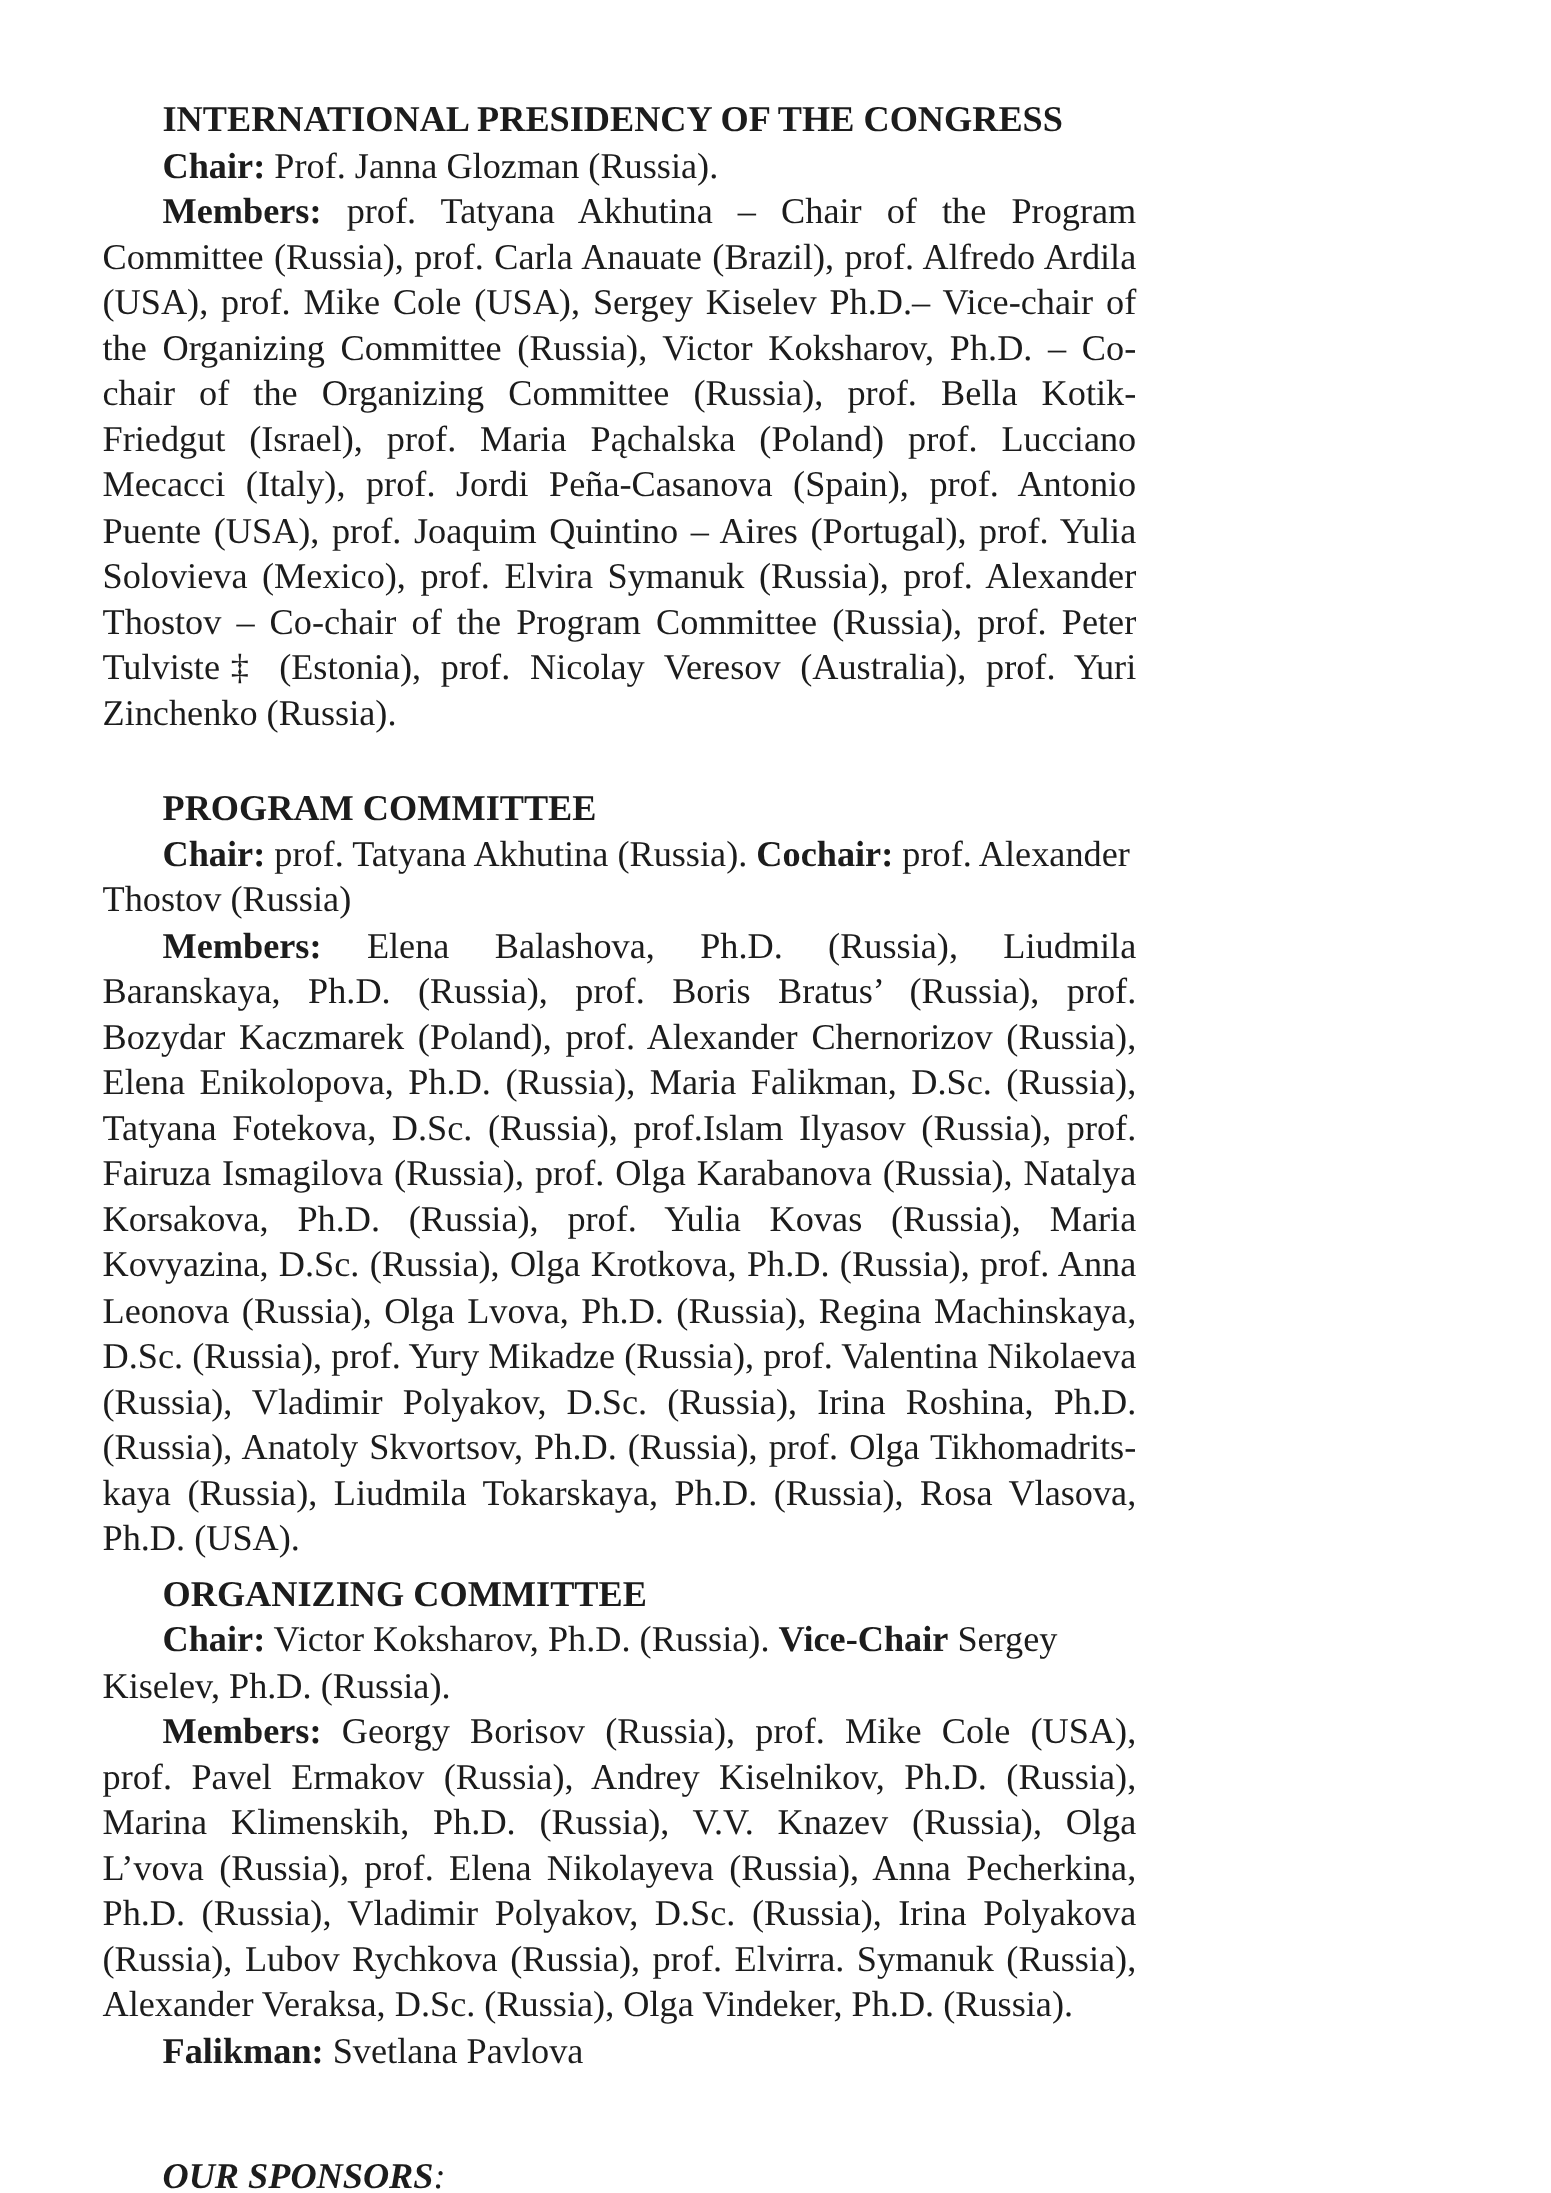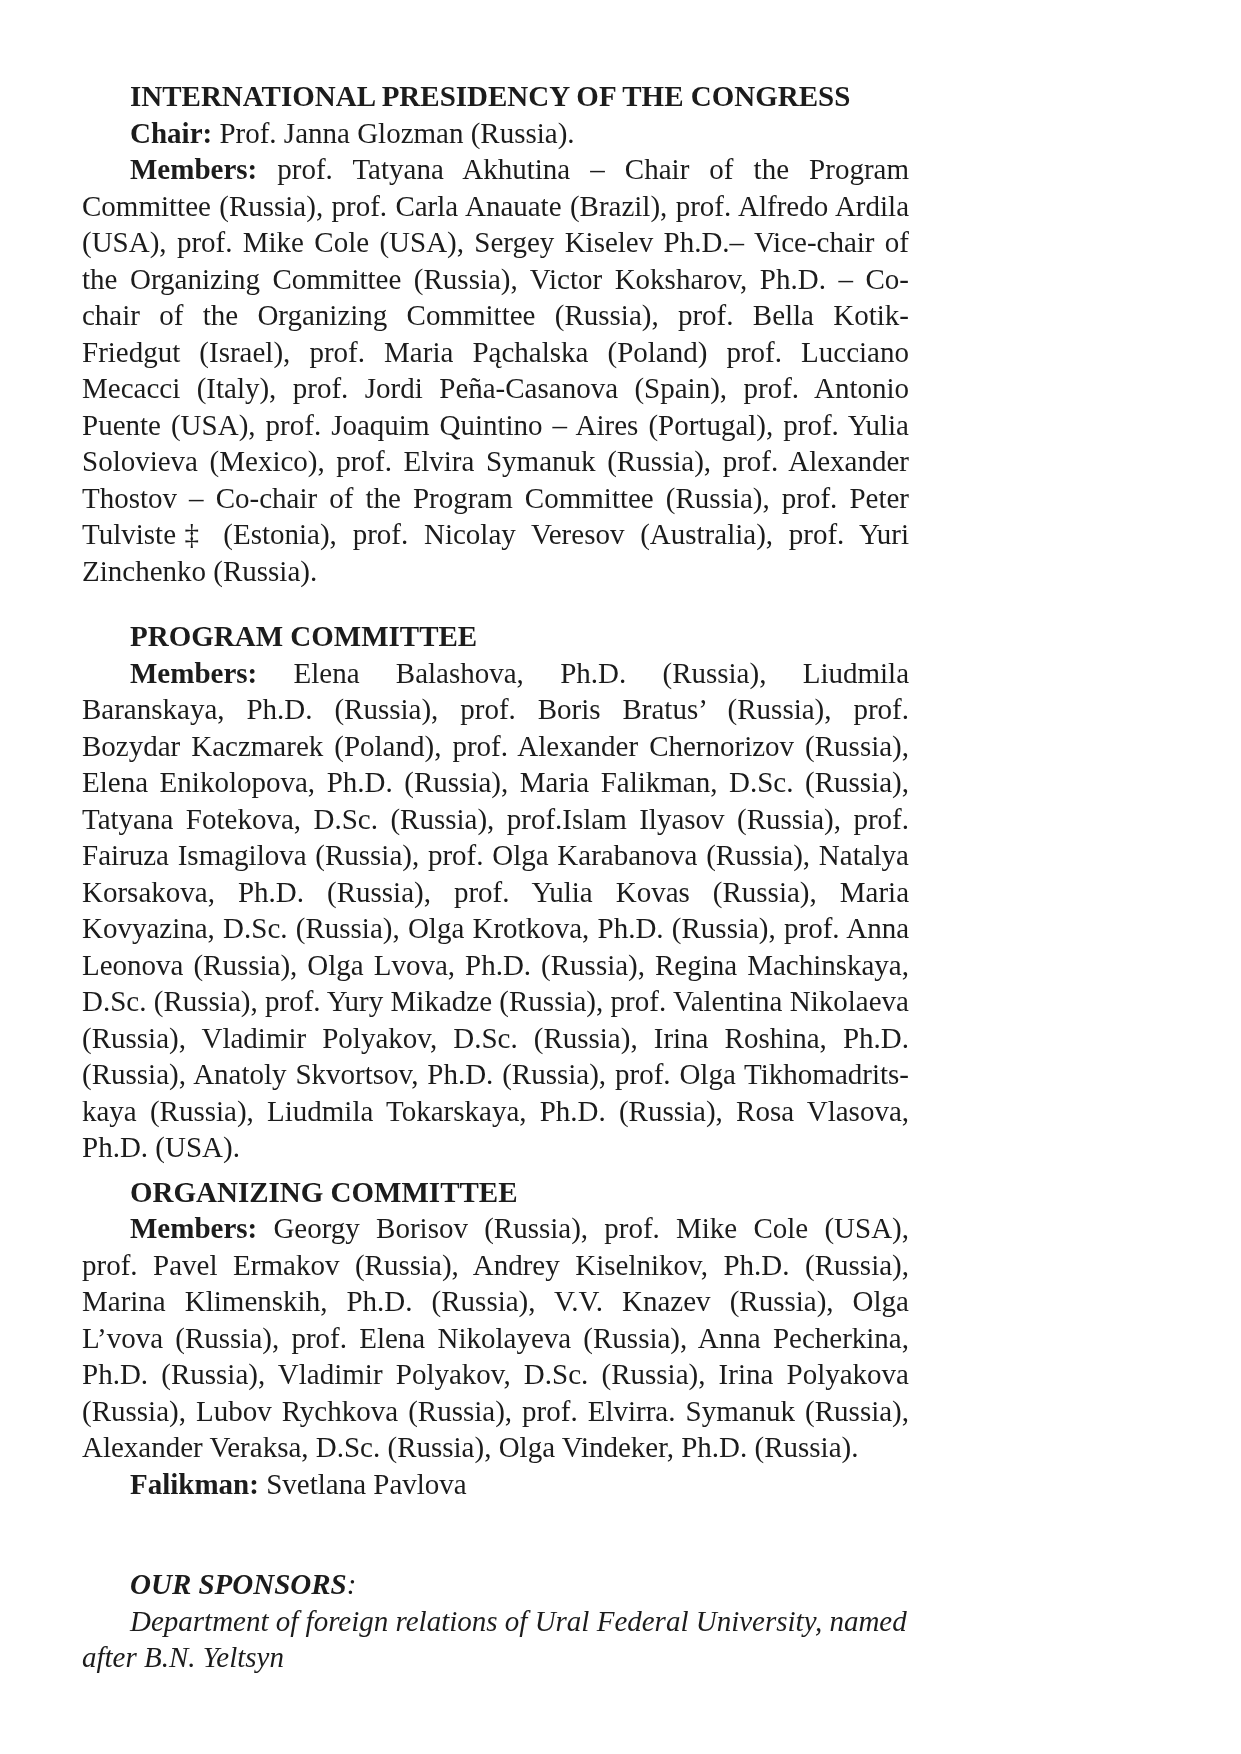--- a/index.html
+++ b/index.html
@@ -35,42 +35,44 @@
     text-align: left;
   }
   .para {
     text-indent: 48px;
     text-align: justify;
   }
   .lbl {
     font-weight: bold;
     text-align: center;
   }
-  .sec-program   { margin-top: 29px; }
+  .sec-program   { margin-top: 40px; }
   .sec-organizing{ margin-top: 8px; }
   .sec-sponsors  { margin-top: 64px; font-style: italic; }
 </style>
 </head>
 <body>
 
 <div class="page">
 
   <section>
     <p class="heading">INTERNATIONAL PRESIDENCY OF THE CONGRESS</p>
     <p class="line"><span class="lbl">Chair:</span><span> Prof. Janna Glozman (Russia).</span></p>
     <p class="para"><span class="lbl">Members:</span><span> prof. Tatyana Akhutina – Chair of the Program Committee (Russia), prof. Carla Anauate (Brazil), prof. Alfredo Ardila (USA), prof. Mike Cole (USA), Sergey Kiselev Ph.D.– Vice-chair of the Organizing Committee (Russia), Victor Koksharov, Ph.D. – Co-chair of the Organizing Committee (Russia), prof. Bella Kotik-Friedgut (Israel), prof. Maria Pąchalska (Poland) prof. Lucciano Mecacci (Italy), prof. Jordi Peña-Casanova (Spain), prof. Antonio Puente (USA), prof. Joaquim Quintino – Aires (Portugal), prof. Yulia Solovieva (Mexico), prof. Elvira Symanuk (Russia), prof. Alexander Thostov – Co-chair of the Pro­gram Committee (Russia), prof. Peter Tulviste‡ (Estonia), prof. Nicolay Veresov (Austra­lia), prof. Yuri Zinchenko (Russia).</span></p>
   </section>
 
   <section class="sec-program">
     <p class="heading">PROGRAM COMMITTEE</p>
+    <p class="line"><span class="lbl">Chair:</span><span> prof. Tatyana Akhutina (Russia). </span><span class="lbl">Cochair:</span><span> prof. Alexander Thostov (Russia)</span></p>
     <p class="para"><span class="lbl">Members:</span><span> Elena Balashova, Ph.D. (Russia), Liudmila Baranskaya, Ph.D. (Russia), prof. Boris Bratus’ (Russia), prof. Bozydar Kaczmarek (Poland), prof. Alexander Chernorizov (Russia), Elena Enikolopova, Ph.D. (Russia), Maria Falikman, D.Sc. (Russia), Tatyana Fo­tekova, D.Sc. (Russia), prof.Islam Ilyasov (Russia), prof. Fairuza Ismagilova (Russia), prof. Olga Karabanova (Russia), Natalya Korsakova, Ph.D. (Russia), prof. Yulia Kovas (Rus­sia), Maria Kovyazina, D.Sc. (Russia), Olga Krotkova, Ph.D. (Russia), prof. Anna Leono­va (Russia), Olga Lvova, Ph.D. (Russia), Regina Machinskaya, D.Sc. (Russia), prof. Yury Mikadze (Russia), prof. Valentina Nikolaeva (Russia), Vladimir Polyakov, D.Sc. (Russia), Irina Roshina, Ph.D. (Russia), Anatoly Skvortsov, Ph.D. (Russia), prof. Olga Tikhomadrits­kaya (Russia), Liudmila Tokarskaya, Ph.D. (Russia), Rosa Vlasova, Ph.D. (USA).</span></p>
   </section>
 
   <section class="sec-organizing">
     <p class="heading">ORGANIZING COMMITTEE</p>
+    <p class="line"><span class="lbl">Chair:</span><span> Victor Koksharov, Ph.D. (Russia).  </span><span class="lbl">Vice-Chair</span><span> Sergey Kiselev, Ph.D. (Russia).</span></p>
     <p class="para"><span class="lbl">Members:</span><span> Georgy Borisov (Russia), prof. Mike Cole (USA), prof. Pavel Ermakov (Rus­sia), Andrey Kiselnikov, Ph.D. (Russia), Marina Klimenskih, Ph.D. (Russia), V.V. Knazev (Russia), Olga L’vova (Russia), prof. Elena Nikolayeva (Russia), Anna Pecherkina, Ph.D. (Russia), Vladimir Polyakov, D.Sc. (Russia), Irina Polyakova (Russia), Lubov Rychkova (Russia), prof. Elvirra. Symanuk (Russia), Alexander Veraksa, D.Sc. (Russia), Olga Vinde­ker, Ph.D. (Russia).</span></p>
     <p class="line"><span class="lbl">Falikman:</span><span> Svetlana Pavlova</span></p>
   </section>
 
   <section class="sec-sponsors">
     <p class="line"><span class="lbl">OUR SPONSORS</span><span>:</span></p>
     <p class="line">Department of foreign relations of Ural Federal University, named after B.N. Yeltsyn</p>
   </section>
 
 </div>

